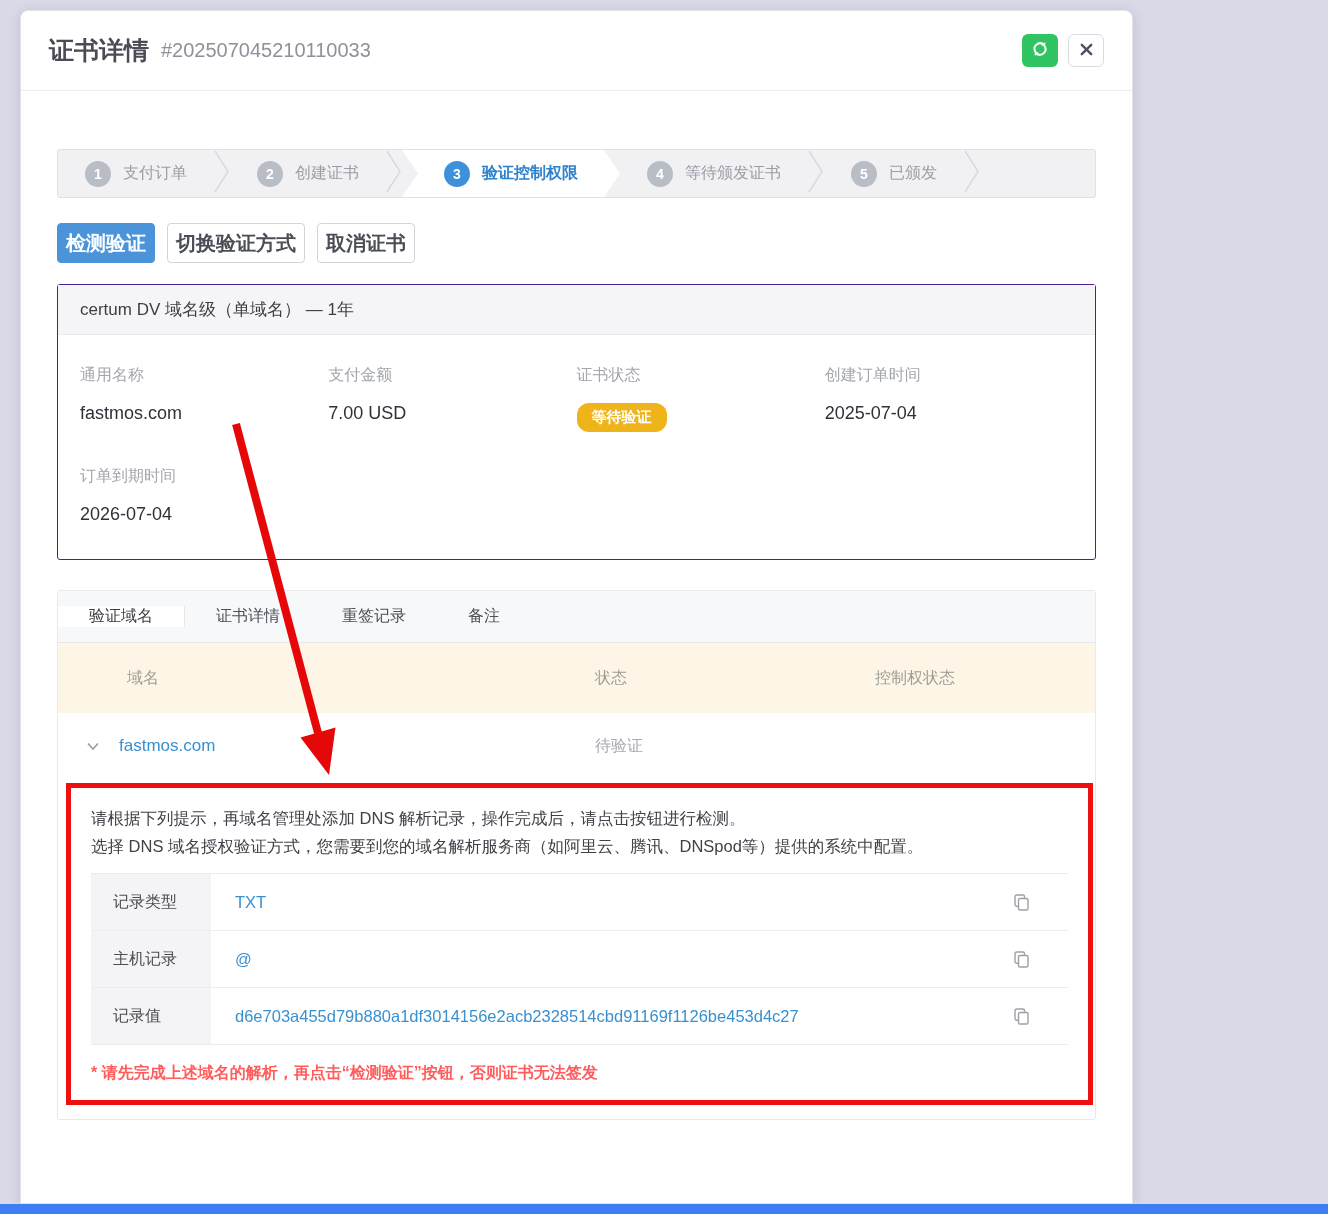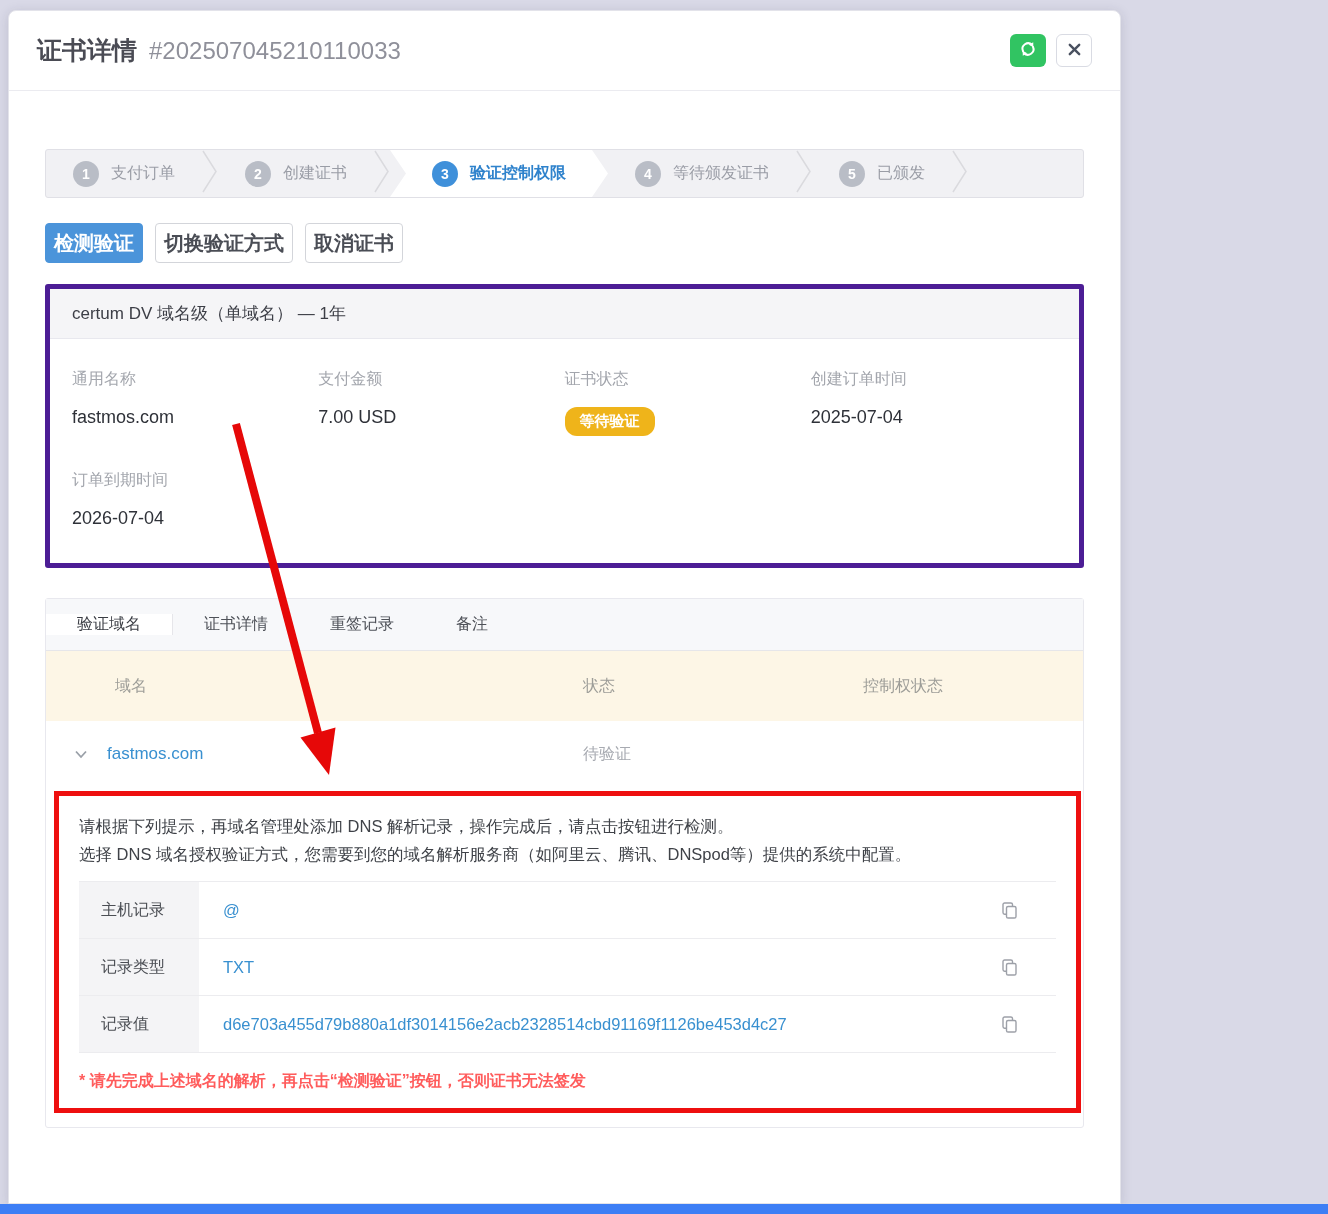--- a/index.html
+++ b/index.html
@@ -5,48 +5,48 @@
   * { margin:0; padding:0; box-sizing:border-box; }
   html,body { width:1328px; height:1214px; }
   body {
     font-family:"Liberation Sans","DejaVu Sans",sans-serif;
     background:#d9d9e7;
     position:relative;
     overflow:hidden;
     color:#2f3238;
   }
   .modal {
-    position:absolute; left:8px; top:10px; width:1113px; height:1194px;
+    position:absolute; left:20px; top:10px; width:1113px; height:1194px;
     background:#fff; border:1px solid #e3e3ea; border-radius:8px 8px 0 0;
     box-shadow:0 2px 12px rgba(40,40,70,.15);
   }
   .modal-header { height:80px; display:flex; align-items:center; padding:0 28px; border-bottom:1px solid #ebebf0; }
   .title { font-size:25px; font-weight:bold; color:#4a4b54; }
-  .order-no { font-size:24px; color:#8f909a; margin-left:12px; font-weight:normal; }
+  .order-no { font-size:20px; color:#8f909a; margin-left:12px; font-weight:normal; }
   .header-btns { margin-left:auto; display:flex; gap:10px; }
   .btn-refresh { width:36px; height:33px; background:#31c462; border:none; border-radius:6px; display:flex; align-items:center; justify-content:center; cursor:pointer; }
   .btn-close { width:36px; height:33px; background:#fff; border:1px solid #d9dbe3; border-radius:6px; display:flex; align-items:center; justify-content:center; cursor:pointer; }
   .modal-body { padding:0 36px; }
 
   
   .steps { margin-top:58px; height:49px; background:#f1f1f4; border:1px solid #e0e0e6; border-radius:3px; display:flex; align-items:stretch; overflow:hidden; }
   .step { display:flex; align-items:center; gap:12px; padding:0 27px; color:#9a9da6; font-size:16px; white-space:nowrap; }
   .step-num { width:26px; height:26px; border-radius:50%; background:#b9bdc6; color:#fff; font-size:14px; font-weight:bold; display:flex; align-items:center; justify-content:center; flex:0 0 auto; }
   .step.active { background:#fff; clip-path:polygon(0 0, calc(100% - 16px) 0, 100% 50%, calc(100% - 16px) 100%, 0 100%, 16px 50%); padding:0 42px; color:#2e82cc; font-weight:bold; }
   .step.active .step-num { background:#3f90da; }
   .step-sep { align-self:center; flex:0 0 auto; }
 
   
   .actions { margin-top:25px; display:flex; gap:12px; }
   .btn { height:40px; padding:0 8px; font-size:20px; font-weight:bold; border-radius:4px; cursor:pointer;font-family:Liberation Mono, monospace; }
   .btn-primary { background:#4b94da; border:1px solid #4b94da; color:#fff; }
   .btn-plain { background:#fff; border:1px solid #d3d5da; color:#4a4d55; }
 
   
-  .panel { margin-top:21px; border:5px solid #4c1d95; border-radius:3px; }
+  .panel { margin-top:21px; border:1px solid #4c1d95; border-radius:3px; }
   .panel-header { height:50px; background:#f5f5f7; border-bottom:1px solid #e8e8ee; display:flex; align-items:center; padding:0 22px; font-size:17px; color:#3c3e46; }
   .info-grid { padding:30px 22px 34px; display:grid; grid-template-columns:repeat(4,1fr); row-gap:34px; }
   .field-label { font-size:16px; color:#a3a6ad; margin-bottom:17px; }
   .field-value { font-size:18px; color:#2e3138; }
   .field-value.muted { color:#c0c3c9; }
   .badge { display:inline-block; background:#efb41a; color:#fff; font-size:15px; font-weight:bold; padding:5px 15px; border-radius:12px; }
 
   
   .tabs-panel { margin-top:30px; border:1px solid #e8e8ee; border-radius:3px; margin-bottom:34px; }
   .tab-bar { height:52px; background:#f7f8fa; border-bottom:1px solid #e6e6ea; display:flex; align-items:center; }
@@ -203,32 +203,32 @@
         </span>
         <span class="c2 status-pending">待验证</span>
       </div>
 
       <div class="dns-box">
         <p class="instr">请根据下列提示，再域名管理处添加 DNS 解析记录，操作完成后，请点击按钮进行检测。</p>
         <p class="instr">选择 DNS 域名授权验证方式，您需要到您的域名解析服务商（如阿里云、腾讯、DNSpod等）提供的系统中配置。</p>
 
         <div class="dns-table">
           <div class="dns-row">
-            <span class="dns-label">主机记录</span>
-            <span class="dns-value">@</span>
+            <span class="dns-label">记录类型</span>
+            <span class="dns-value">TXT</span>
             <span class="dns-copy">
               <svg width="21" height="21" viewBox="0 0 21 21" fill="none" stroke="#9da0a8" stroke-width="1.4">
                 <path d="M13.5 6.5 V4.6 a1.6 1.6 0 0 0 -1.6 -1.6 H5.6 A1.6 1.6 0 0 0 4 4.6 v8 a1.6 1.6 0 0 0 1.6 1.6 H7.5"></path>
                 <rect x="7.5" y="6.5" width="9.5" height="11.5" rx="1.6"></rect>
               </svg>
             </span>
           </div>
           <div class="dns-row">
-            <span class="dns-label">记录类型</span>
-            <span class="dns-value">TXT</span>
+            <span class="dns-label">主机记录</span>
+            <span class="dns-value">@</span>
             <span class="dns-copy">
               <svg width="21" height="21" viewBox="0 0 21 21" fill="none" stroke="#9da0a8" stroke-width="1.4">
                 <path d="M13.5 6.5 V4.6 a1.6 1.6 0 0 0 -1.6 -1.6 H5.6 A1.6 1.6 0 0 0 4 4.6 v8 a1.6 1.6 0 0 0 1.6 1.6 H7.5"></path>
                 <rect x="7.5" y="6.5" width="9.5" height="11.5" rx="1.6"></rect>
               </svg>
             </span>
           </div>
           <div class="dns-row">
             <span class="dns-label">记录值</span>
             <span class="dns-value">d6e703a455d79b880a1df3014156e2acb2328514cbd91169f1126be453d4c27</span>

